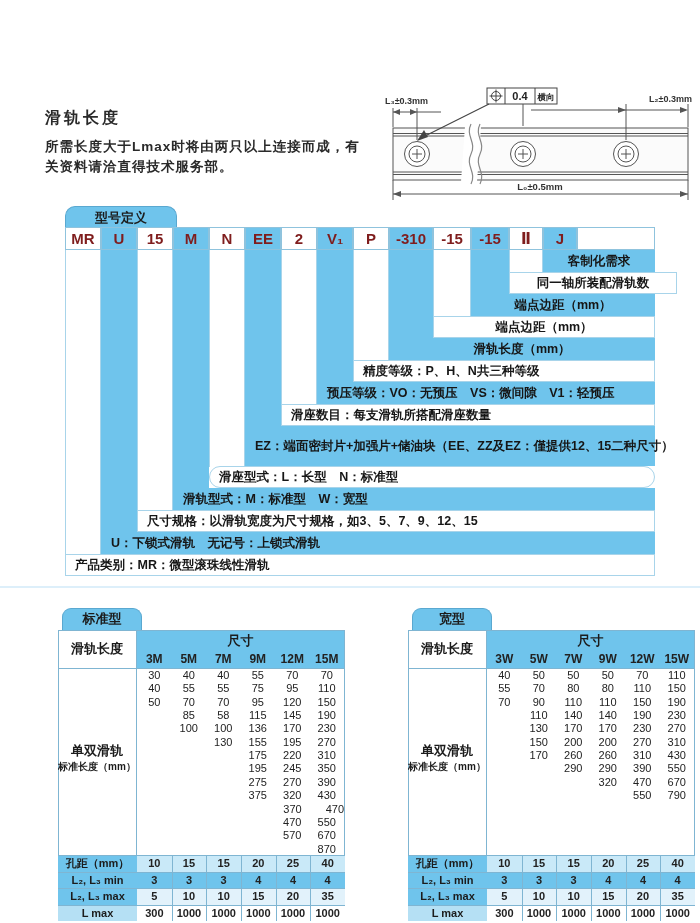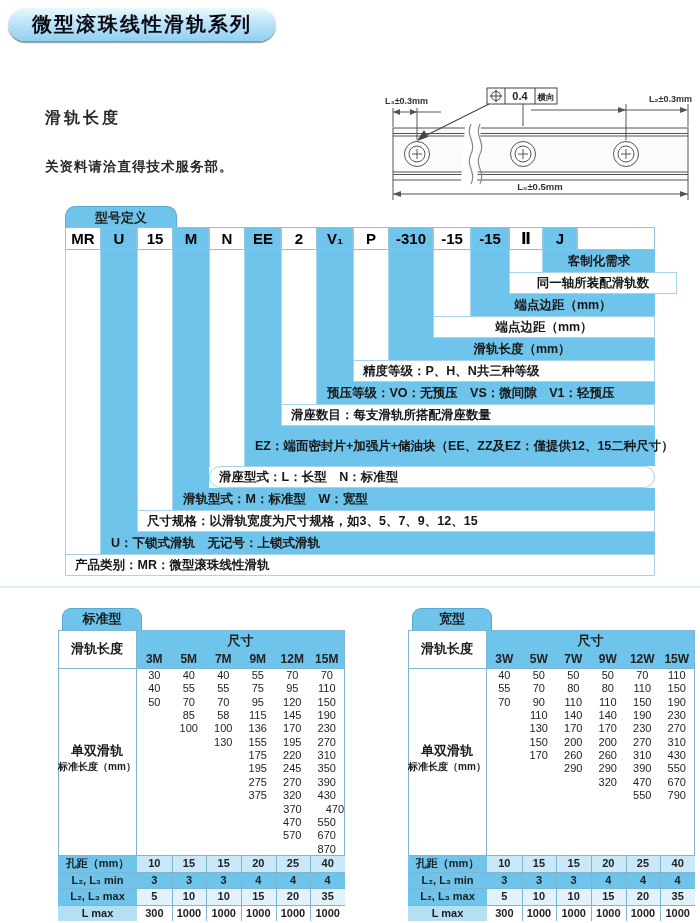--- a/index.html
+++ b/index.html
@@ -12,21 +12,21 @@
     box-shadow:0 2px 1px rgba(40,70,95,.55), inset 0 1px 0 #fff;
     font-size:20px;font-weight:700;color:#0a0a14;line-height:34px;letter-spacing:2px;}
   
   #intro-heading{left:45px;top:108px;font-size:16px;font-weight:700;letter-spacing:3px;color:#2a2a2a;}
   .intro-line{left:45px;font-size:13.5px;font-weight:700;color:#2a2a2a;letter-spacing:1px;}
   
   #model-tab{left:65px;top:206px;width:110px;height:21px;background:#6fc4ec;border:1px solid #5aa8d0;
     border-bottom:none;border-radius:10px 10px 0 0;text-align:center;line-height:21px;
     font-size:13px;font-weight:700;}
   .code-cell{top:227px;height:23px;border:1px solid #8fc3dd;box-sizing:border-box;background:#fff;
-    text-align:center;line-height:21px;font-size:15px;font-weight:700;color:#000000;}
+    text-align:center;line-height:21px;font-size:15px;font-weight:700;color:#7f1d1d;}
   .code-cell.hl{background:#6fc4ec;}
   .strip{box-sizing:border-box;}
   .strip.white{background:#fff;border-left:1px solid #a8d4ea;border-right:1px solid #a8d4ea;}
   .strip.hl{background:#6fc4ec;}
   .casc{box-sizing:border-box;font-size:12.5px;font-weight:700;color:#161616;
     display:flex;flex-direction:column;justify-content:center;}
   .casc.white{background:#fff;border:1px solid #a8d4ea;}
   .casc.hl{background:#6fc4ec;border:1px solid #6fc4ec;}
   .casc.center{align-items:center;text-align:center;}
   .casc.leftpad{padding-left:9px;}
@@ -43,23 +43,23 @@
   .bodyrow span{flex:1;text-align:center;font-size:11px;color:#222;line-height:13.35px;}
   .f-label{box-sizing:border-box;text-align:center;font-weight:700;font-size:11px;}
   .f-val{box-sizing:border-box;text-align:center;font-size:11px;font-weight:700;color:#222;}
   svg text{font-family:"Liberation Sans","DejaVu Sans",sans-serif;}
 </style>
 </head>
 <body>
 
 <div id="page">
 
-  <div class="abs" id="title-pill">微型滚珠线性滑轨系列</div>
 
   <div class="abs" id="intro-heading">滑轨长度</div>
+  <div class="abs intro-line" style="top:138px;">所需长度大于Lmax时将由两只以上连接而成，有</div>
   <div class="abs intro-line" style="top:158px;">关资料请洽直得技术服务部。</div>
 
   <svg class="abs" style="left:383px;top:78px;" width="312" height="128" viewBox="0 0 312 128">
 
     <rect x="10" y="50" width="295" height="52" fill="#fbfbfb" stroke="#555" stroke-width="1"></rect>
     <line x1="10" y1="55.5" x2="305" y2="55.5" stroke="#555" stroke-width="1"></line>
     <line x1="10" y1="58" x2="305" y2="58" stroke="#555" stroke-width="1"></line>
     <line x1="10" y1="94" x2="305" y2="94" stroke="#555" stroke-width="1"></line>
     <line x1="10" y1="96.5" x2="305" y2="96.5" stroke="#555" stroke-width="1"></line>
 

